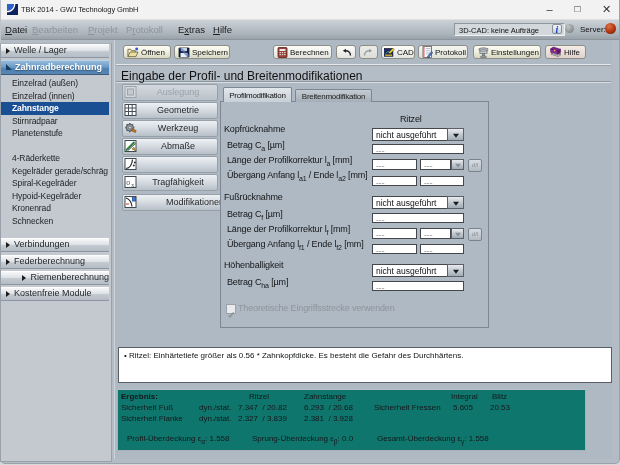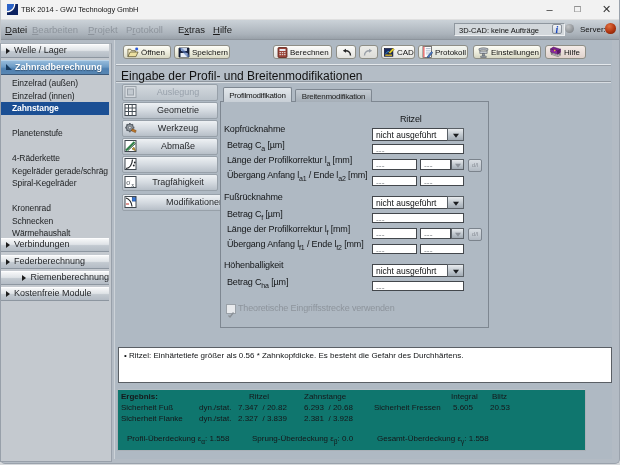--- a/index.html
+++ b/index.html
@@ -90,27 +90,28 @@
  <div class="abs" style="left:565px;top:24px;width:9px;height:9px;border-radius:50%;background:radial-gradient(circle at 35% 30%,#c2c4c6,#8e9296 65%,#6a6e72);"></div>
  <div class="abs" style="left:580px;top:24.5px;font-size:8px;color:#111;">Server:</div>
  <div class="abs" style="left:605px;top:23px;width:10.5px;height:10.5px;border-radius:50%;background:radial-gradient(circle at 38% 30%,#e07040,#b03510 55%,#6a1d04);"></div>
 
  <div id="sidebar">
    <div class="acchead" style="top:0;"><span class="arr"></span>Welle / Lager</div>
    <div id="bluehead"><span class="arr2"></span>Zahnradberechnung</div>
    <div class="sitem" style="top:33px;">Einzelrad (außen)</div>
    <div class="sitem" style="top:45.5px;">Einzelrad (innen)</div>
    <div class="sitem sel" style="top:58px;">Zahnstange</div>
+   <div class="sitem" style="top:70.5px;">Stirnradpaar</div>
    <div class="sitem" style="top:83px;">Planetenstufe</div>
    <div class="sitem" style="top:108px;">4-Räderkette</div>
    <div class="sitem" style="top:120.5px;">Kegelräder gerade/schräg</div>
    <div class="sitem" style="top:133px;">Spiral-Kegelräder</div>
+   <div class="sitem" style="top:145.5px;">Hypoid-Kegelräder</div>
    <div class="sitem" style="top:158px;">Kronenrad</div>
    <div class="sitem" style="top:170.5px;">Schnecken</div>
-   <div class="sitem" style="top:183px;">Wärmehaushalt</div>
    <div class="acchead" style="top:194px;"><span class="arr"></span>Verbindungen</div>
    <div class="acchead" style="top:210.5px;"><span class="arr"></span>Federberechnung</div>
    <div class="acchead" style="top:226.5px;text-align:right;"><span class="arr"></span>Riemenberechnung</div>
    <div class="acchead" style="top:242.5px;"><span class="arr"></span>Kostenfreie Module</div>
  </div>
 
  <div id="content">
 
    <div class="tbtn" style="left:8px;width:48px;">
      <svg width="12" height="11" viewBox="0 0 13 11">

